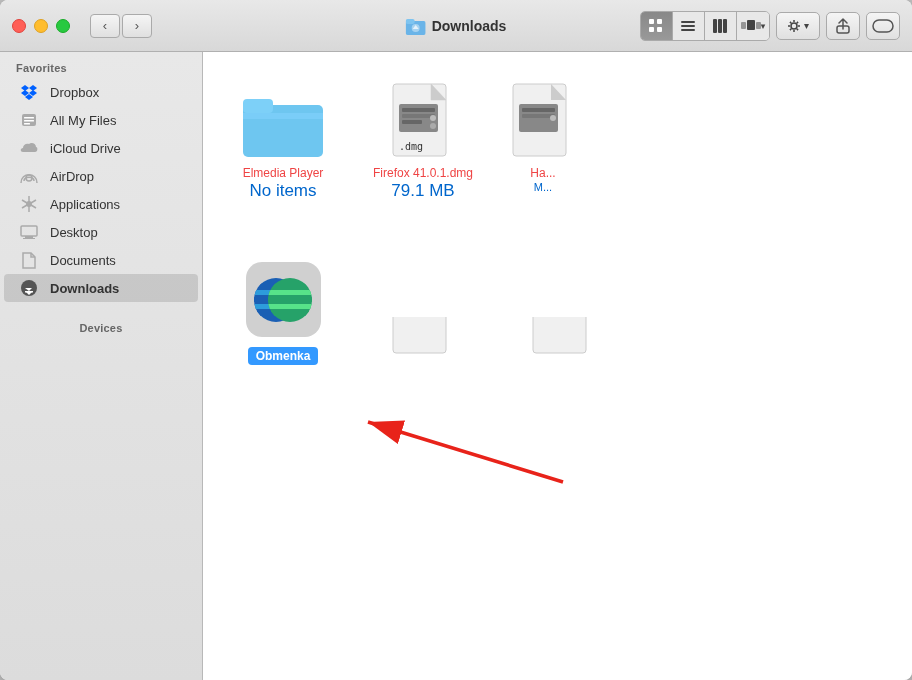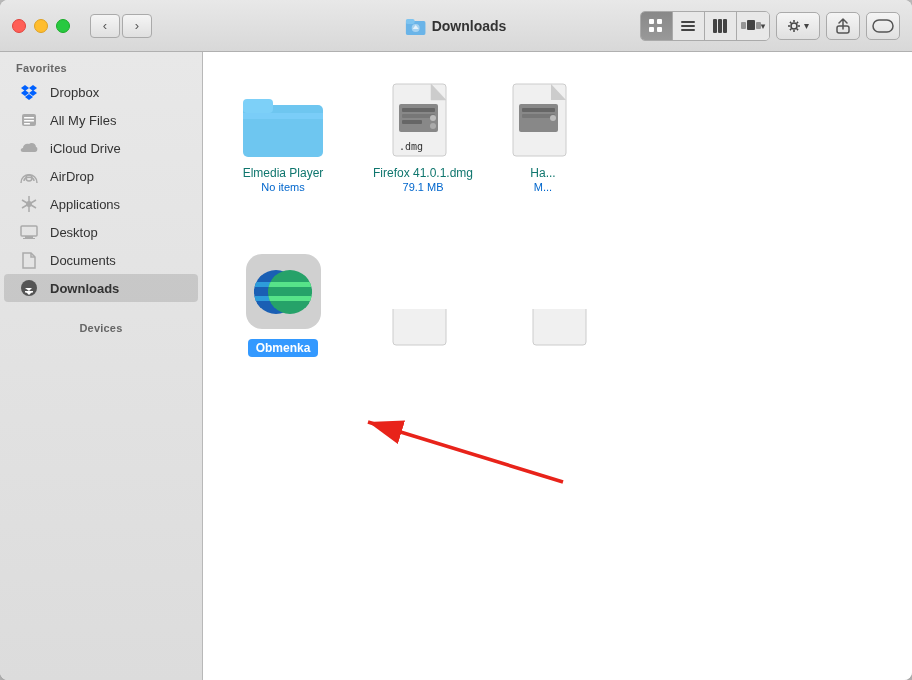--- a/index.html
+++ b/index.html
@@ -202,26 +202,26 @@
     .file-icon-wrap {
       width: 80px;
       height: 80px;
       display: flex;
       align-items: flex-end;
       justify-content: center;
       margin-bottom: 6px;
     }
     .file-name {
       font-size: 12px;
-      color: #0f766e;
+      color: #ef4444;
       text-align: center;
       font-weight: 500;
     }
     .file-subtitle {
-      font-size: 11px;
+      font-size: 17px;
       color: #0066cc;
       text-align: center;
       margin-top: 1px;
     }
     
     .app-icon-bg {
       width: 75px;
       height: 75px;
       border-radius: 16px;
       background: #d0d0d0;

